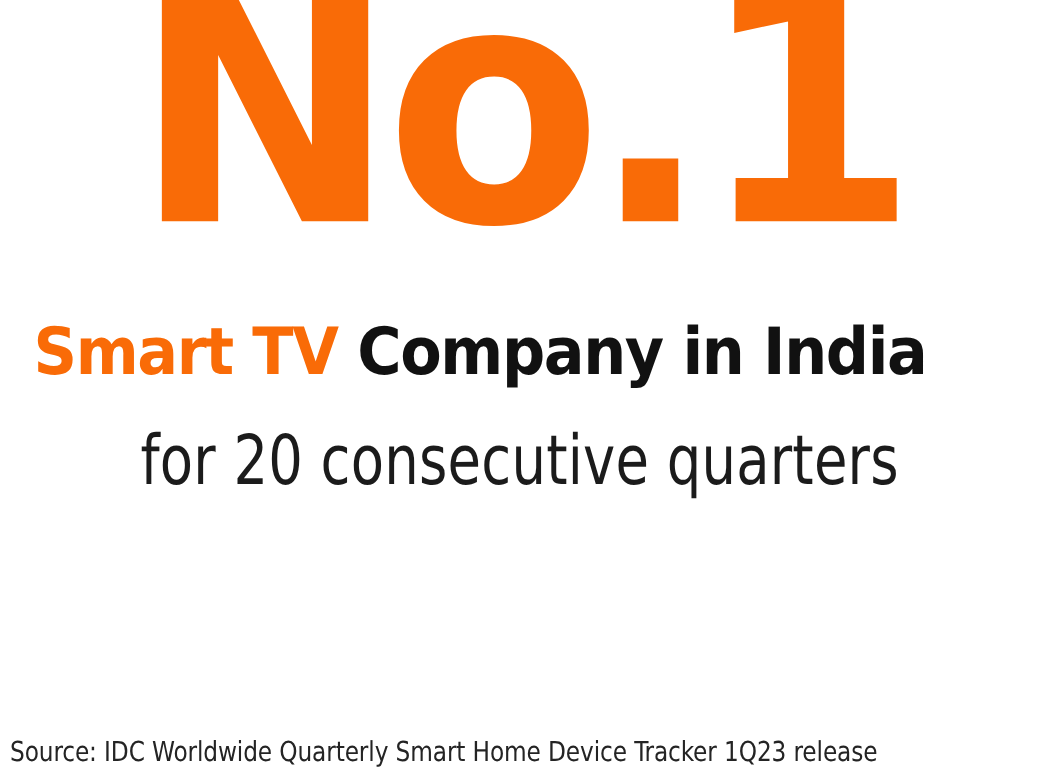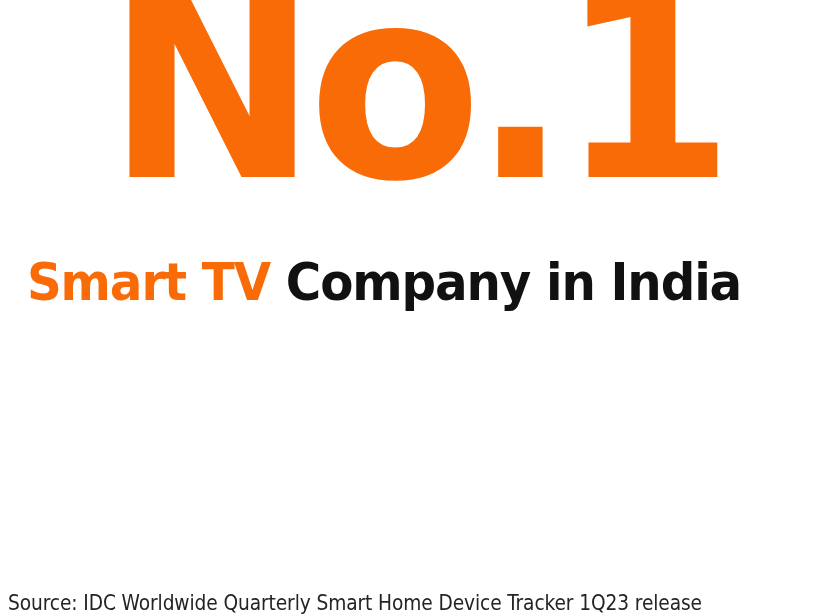--- a/index.html
+++ b/index.html
@@ -116,18 +116,21 @@
 <div class="poster">
 
   <div class="headline">
     <span class="headline-text">No.1</span>
   </div>
 
   <div class="subline">
     <span class="subline-inner"><span class="sub-accent">Smart TV</span><span class="sub-main"> </span><span class="sub-main">Company in India</span></span>
   </div>
 
+  <div class="tagline">
+    <span class="tagline-text">for 20 consecutive quarters</span>
+  </div>
 
   <div class="source">
     <span class="source-text">Source: IDC Worldwide Quarterly Smart Home Device Tracker 1Q23 release</span>
   </div>
 
 </div>
 
 </body></html>

